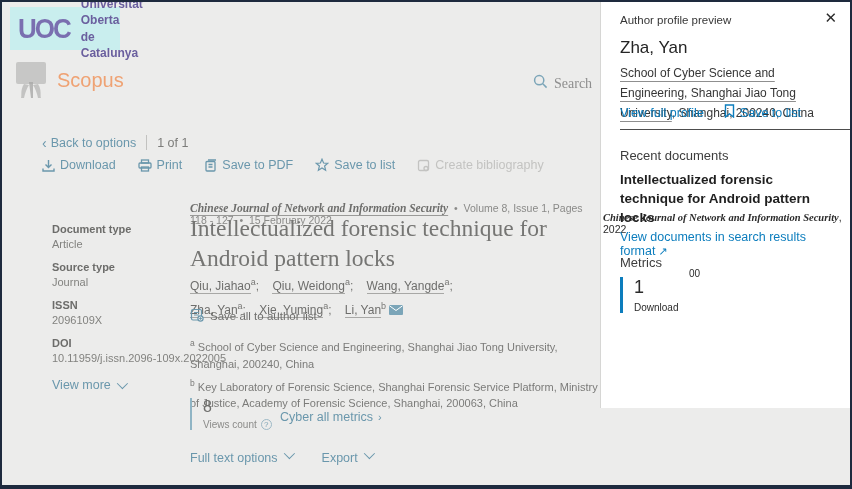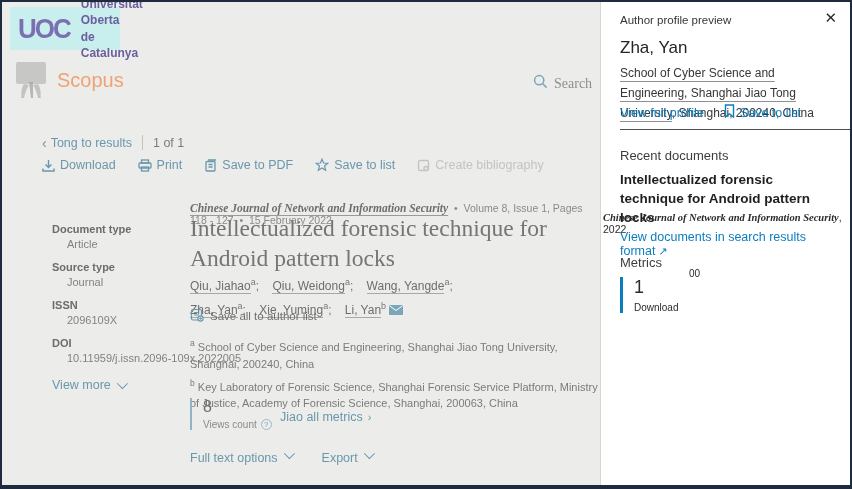--- a/index.html
+++ b/index.html
@@ -69,28 +69,28 @@
   .view-all-metrics { position:absolute; left:278px; top:408px; font-size:12.5px; color:#6a97ac;
                       cursor:pointer; }
   .chev-right { font-size:11px; margin-left:5px; }
 
   .bottom-links { position:absolute; left:188px; top:449px; display:flex; gap:30px; font-size:12.5px;
                   color:#6a97ac; }
   .drop-link { display:flex; align-items:flex-start; gap:6px; cursor:pointer; }
 
   .meta-sidebar { position:absolute; left:50px; top:221px; width:140px; font-size:11px; }
   .meta-label { font-weight:bold; color:#6c6c6a; margin-top:11px; }
-  .meta-value { color:#82827f; margin-top:3px;margin-left:15px; }
+  .meta-value { color:#82827f; margin-top:3px; }
   .view-more { margin-top:14px; color:#6a97ac; font-size:12.5px; display:flex; align-items:center; gap:6px;
                cursor:pointer; }
   .chev-down { display:inline-block; width:8px; height:8px; border-right:1.5px solid currentColor;
                border-bottom:1.5px solid currentColor; transform:rotate(45deg) translateY(-2px); }
 
   
-  .panel { position:absolute; left:598px; top:0; width:250px; height:483px; background:#ffffff;
+  .panel { position:absolute; left:598px; top:0; width:250px; height:406px; background:#ffffff;
            border-left:1px solid #d6d6d4; }
   .panel-header { position:absolute; left:19px; top:12px; font-size:11.5px; color:#363636; }
   .panel-close { position:absolute; right:13px; top:7px; font-size:15px; color:#2b2b2b; cursor:pointer; }
   .panel-name { position:absolute; left:19px; top:36px; font-size:17px; color:#252525; }
   .panel-affil { position:absolute; left:19px; top:61px; width:216px; font-size:12px; color:#363636;
                  line-height:20px; }
   .panel-affil .affil-link { text-decoration:underline; text-decoration-color:#8f8f8f;
                              text-underline-offset:4px; cursor:pointer; }
   .panel-links { position:absolute; left:19px; top:102px; display:flex; align-items:center; gap:20px;
                  font-size:12.5px; color:#0c7dbd; }
@@ -144,21 +144,21 @@
           <circle cx="6.2" cy="6.2" r="4.6" fill="none" stroke="#7ba5b8" stroke-width="1.5"></circle>
           <line x1="9.8" y1="9.8" x2="13.6" y2="13.6" stroke="#7ba5b8" stroke-width="1.5"></line>
         </svg>
       </span>
       <span>Search</span>
     </div>
 
     <div class="back-row">
       <span class="back-link">
         <span class="back-chevron">‹</span>
-        <span>Tong to results</span>
+        <span>Back to options</span>
       </span>
       <span class="vsep"></span>
       <span class="page-pos">1  of  1</span>
     </div>
 
     <div class="toolbar">
       <span class="tool">
         <span>
           <svg width="13" height="13" viewBox="0 0 13 13">
               <g stroke="#6a97ac" stroke-width="1.4" fill="none">
@@ -256,21 +256,21 @@
 
     <div class="views-box">
       <div class="views-num">8</div>
       <div class="views-label">
         <span>Views count</span>
         <span class="q-circle">?</span>
       </div>
     </div>
 
     <div class="view-all-metrics">
-      <span>Jiao all metrics</span><span class="chev-right">›</span>
+      <span>Cyber all metrics</span><span class="chev-right">›</span>
     </div>
 
     <div class="bottom-links">
       <span class="drop-link">
         <span>Full text options</span>
         <span class="chev-down"></span>
       </span>
       <span class="drop-link">
         <span>Export</span>
         <span class="chev-down"></span>

